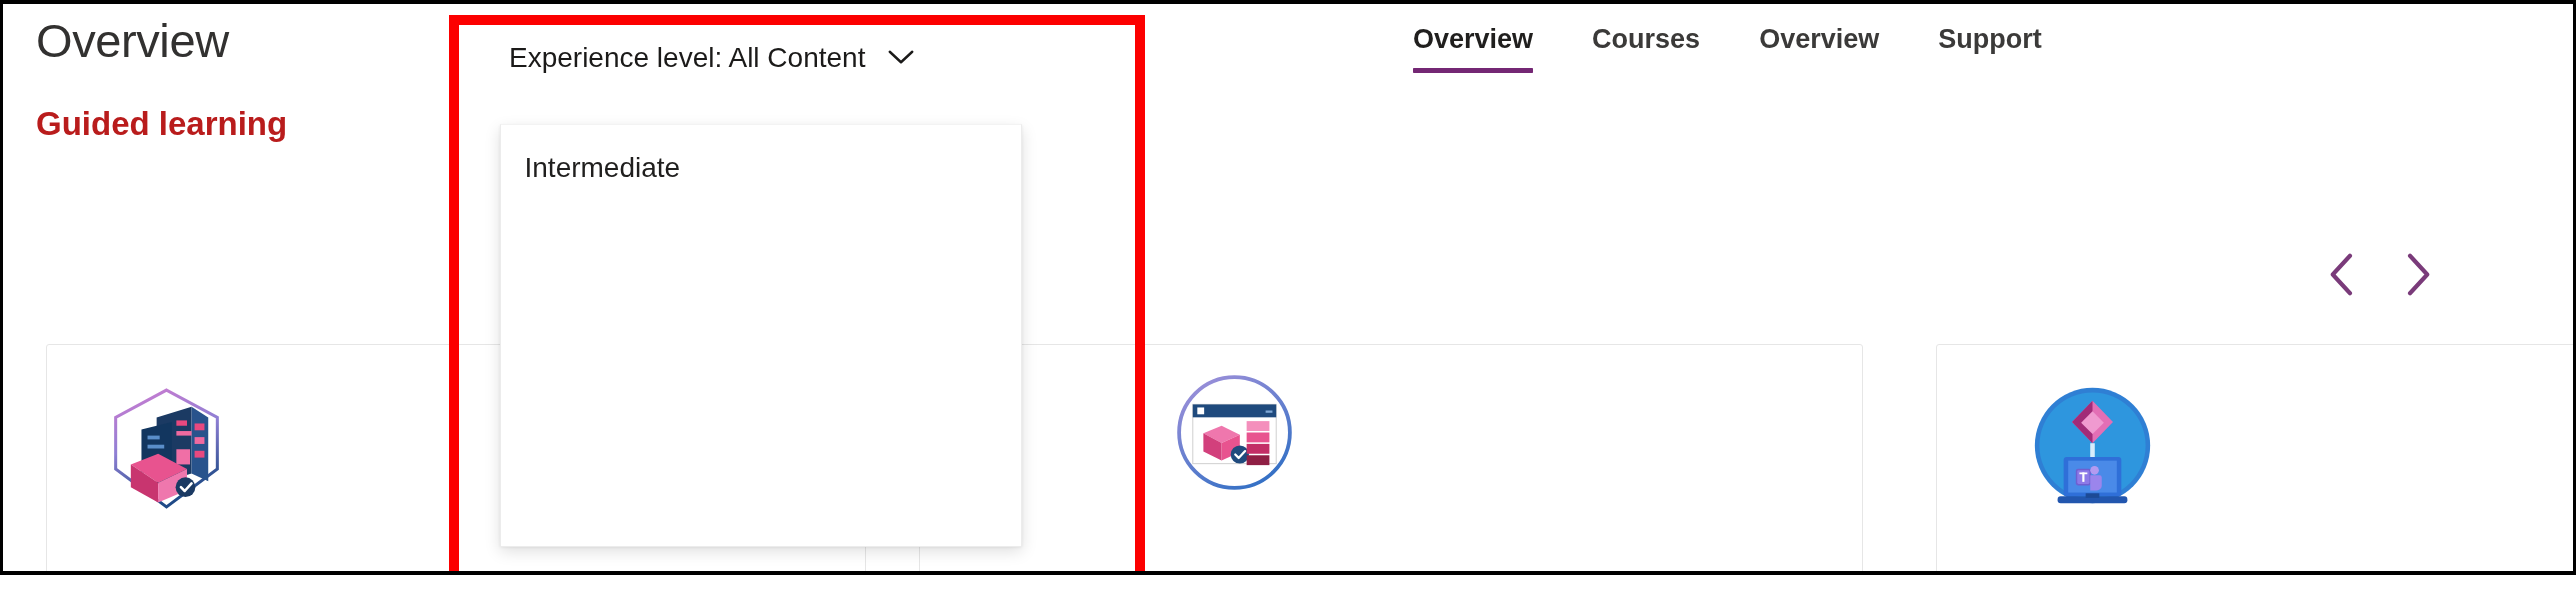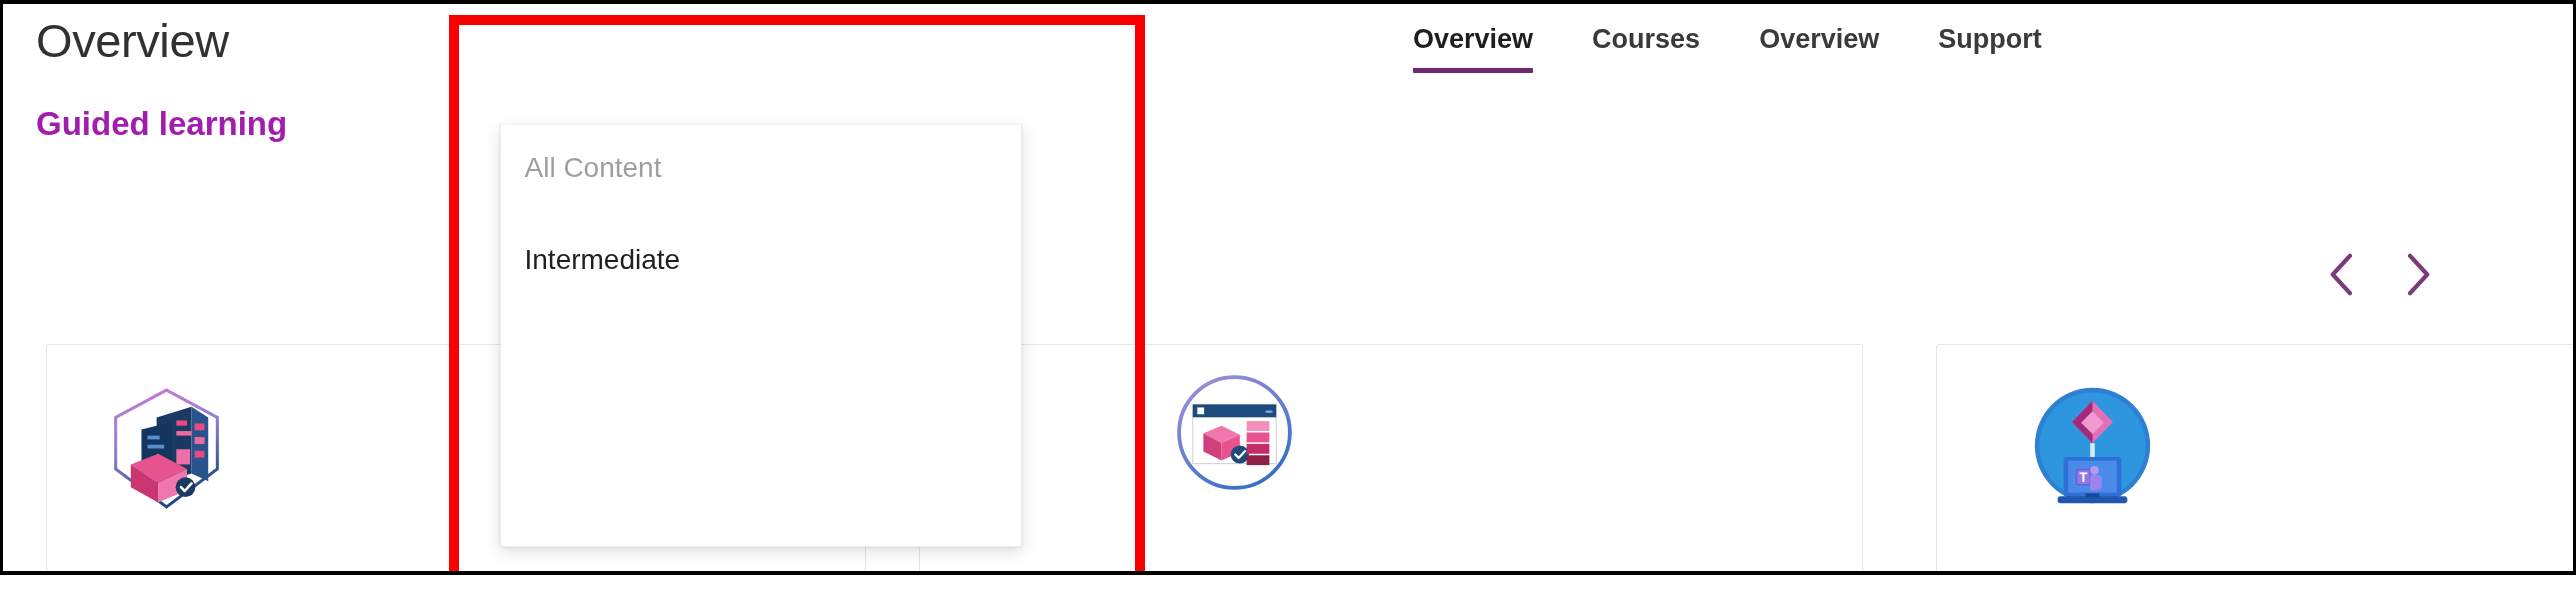--- a/index.html
+++ b/index.html
@@ -21,21 +21,21 @@
   
   #page-title{
     left:33px;top:6px;
     font-size:47px;line-height:61px;font-weight:400;color:#323130;
     letter-spacing:-0.4px;white-space:nowrap;
   }
 
   
   #section-title{
     left:33px;top:97px;
-    font-size:33px;line-height:45px;font-weight:600;color:#a21caf;
+    font-size:33px;line-height:45px;font-weight:600;color:#b91c1c;
     white-space:nowrap;
   }
 
   
   #topnav{
     left:1410px;top:12px;width:1122px;height:61px;
     display:flex;align-items:flex-start;gap:0;
   }
   .nav-item{
     position:relative;
@@ -226,25 +226,30 @@
           <rect x="2" y="6" width="17" height="19" rx="2" fill="#8d7ae8"></rect>
           <circle cx="26" cy="6" r="6" fill="#b39af0"></circle>
           <path d="M20 13 h13 a3 3 0 0 1 3 3 v11 a7 7 0 0 1 -7 7 h-9 z" fill="#9b85ec"></path>
           <rect x="5" y="9" width="11" height="2.4" fill="#ffffff"></rect>
           <rect x="9" y="9" width="3" height="13" fill="#ffffff"></rect>
         </g>
       </svg>
     </span>
   </div>
 
+  <div class="layer" id="dropdown-trigger">
+    <span>Experience level: All Content</span>
+    <span id="dropdown-caret">
+      <svg width="30" height="20" viewBox="0 0 40 26" fill="none">
+        <path d="M5 6 L20 20 L35 6" stroke="#1b1a19" stroke-width="3.2" fill="none" stroke-linecap="round" stroke-linejoin="round"></path>
+      </svg>
+    </span>
+  </div>
 
   <div class="layer" id="dropdown-panel">
-    <div class="dd-option muted">
-      <span>All Content</span>
-    </div>
     <div class="dd-option">
       <span>Intermediate</span>
     </div>
   </div>
 
   <div class="layer" id="annotation-box"></div>
 
 </div>
 
 

